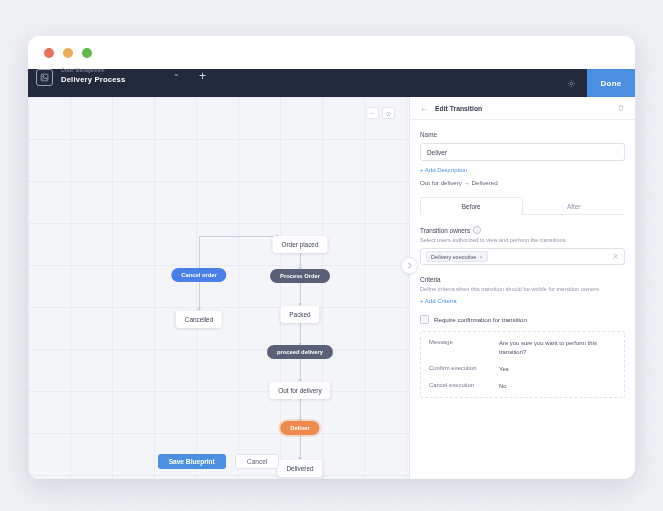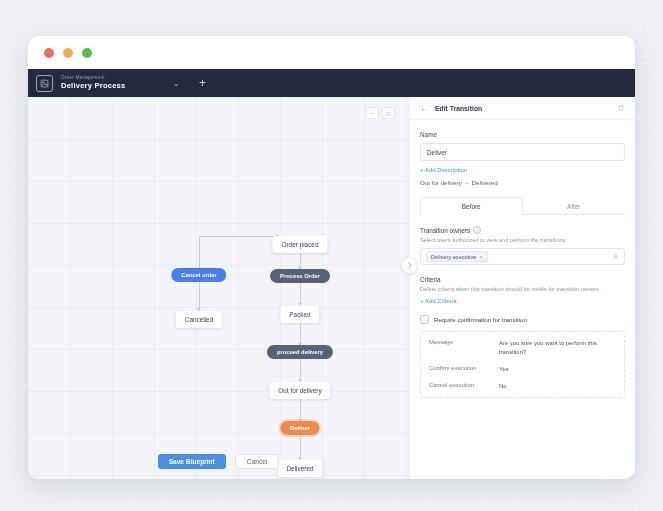--- a/index.html
+++ b/index.html
@@ -39,21 +39,21 @@
   }
   .dot{ width:10px; height:10px; border-radius:50%; }
   .dot.red{ background:#e8705a; }
   .dot.yellow{ background:#eeab58; }
   .dot.green{ background:#5dba4b; }
 
   
   .topbar{
     height:28px; flex:0 0 28px;
     background:#242a3d;
-    display:flex; align-items:center;
+    display:flex; align-items:flex-start;
     padding:0 0 0 8px;
     position:relative;
   }
   .app-icon{
     width:15px; height:15px;
     border:1px solid #9aa3bb;
     border-radius:3px;
     display:flex; align-items:center; justify-content:center;
     color:#aeb6cc;
     flex:0 0 auto;
@@ -263,20 +263,29 @@
           <circle cx="6" cy="6" r="1.3"></circle>
           <path d="M3 12l3.5-4 2.5 2.6L11 8.5 13 12"></path>
       </svg>
     </div>
     <div class="bp-titles">
       <div class="bp-sub">Order Management</div>
       <div class="bp-name">Delivery Process</div>
     </div>
     <div class="tb-chevron">⌄</div>
     <div class="tb-plus">+</div>
+    <div class="tb-right">
+      <div class="tb-gear">
+        <svg width="9" height="9" viewBox="0 0 16 16" fill="none" stroke="currentColor" stroke-width="1.2">
+          <circle cx="8" cy="8" r="2.3"></circle>
+          <path d="M8 1.4v1.8M8 12.8v1.8M1.4 8h1.8M12.8 8h1.8M3.3 3.3l1.3 1.3M11.4 11.4l1.3 1.3M12.7 3.3l-1.3 1.3M4.6 11.4l-1.3 1.3"></path>
+        </svg>
+      </div>
+      <div class="done-btn">Done</div>
+    </div>
   </div>
 
   <div class="body">
 
     <div class="canvas">
 
       <div class="zoomctl">
         <div>−</div>
         <div>⊙</div>
       </div>

